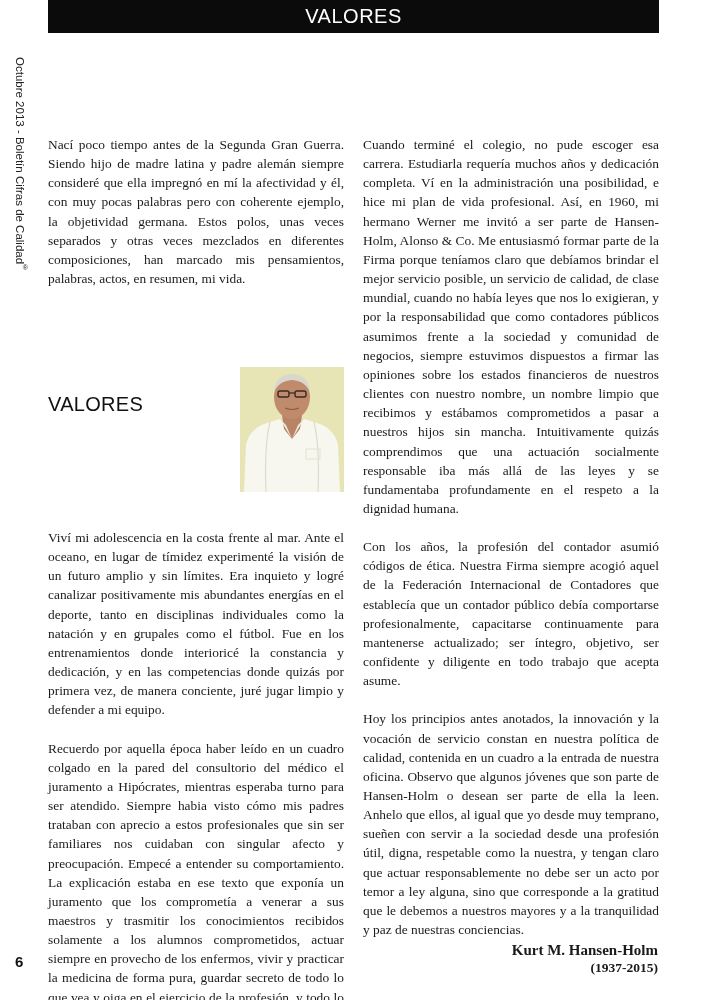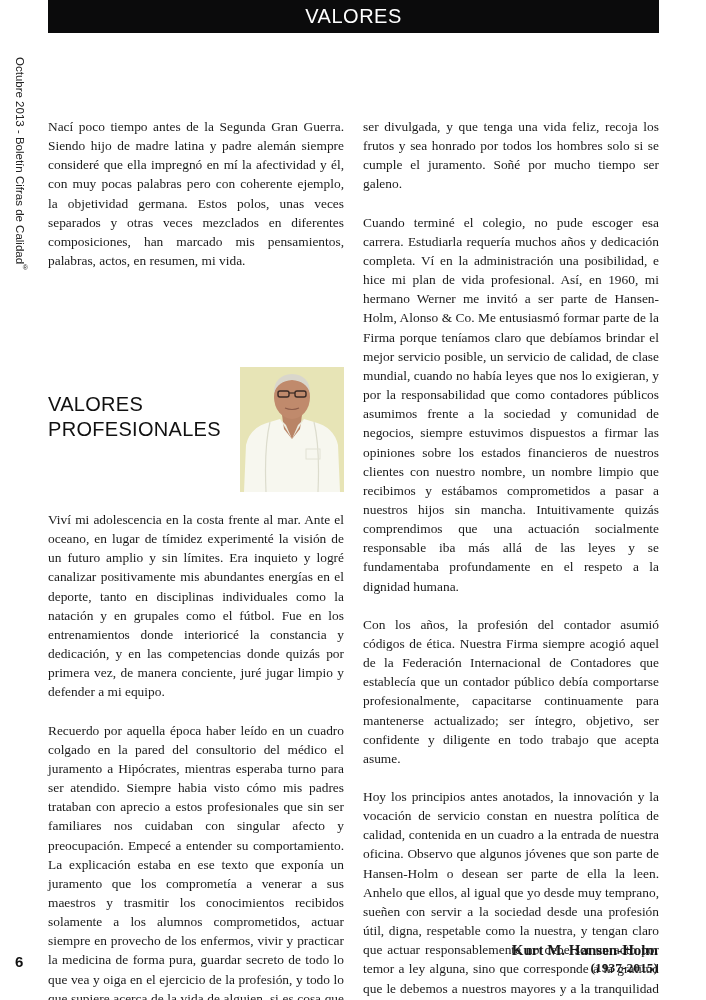--- a/index.html
+++ b/index.html
@@ -24,21 +24,21 @@
     }
     .side-label sup { font-size: 7px; }
 
     .page-num {
       position: absolute; left: 15px; top: 953px;
       font-family: "Liberation Sans", sans-serif; font-weight: bold; font-size: 15px; color: #111;
     }
 
     .col {
       position: absolute; width: 296px;
-      font-size: 13.4px; line-height: 19.15px; text-align: justify;
+      font-size: 13.4px; line-height: 19.15px; text-align: justify; margin-top: 18px;
     }
     .col p { margin-bottom: 19px; }
     .col-left-a { left: 48px; top: 117px; }
     .col-left-b { left: 48px; top: 510px; }
     .col-right { left: 363px; top: 117px; }
 
     .section-title {
       position: absolute; left: 48px; top: 392px;
       font-family: "Liberation Sans", sans-serif; font-size: 20px; line-height: 25px;
       color: #111; letter-spacing: 0.3px;
@@ -68,21 +68,20 @@
 <div class="side-label">
   <span>Octubre 2013 - Boletín Cifras de Calidad</span><sup>®</sup>
 </div>
 
 <div class="col col-left-a">
   <p>Nací poco tiempo antes de la Segunda Gran Guerra. Siendo hijo de madre latina y padre alemán siempre consideré que ella impregnó en mí la afectividad y él, con muy pocas palabras pero con coherente ejemplo, la objetividad germana. Estos polos, unas veces separados y otras veces mezclados en diferentes composiciones, han marcado mis pensamientos, palabras, actos, en resumen, mi vida.</p>
 </div>
 
 <div class="section-title">
   <div>VALORES</div>
-  <div>PROFESIONALES</div>
 </div>
 
 <div class="photo" title="Retrato de Kurt M. Hansen-Holm">
   <svg viewBox="0 0 104 125" preserveAspectRatio="none">
     <rect x="0" y="0" width="104" height="125" fill="#e7e4b6"></rect>
 
     <path d="M4 125 L6 78 Q10 60 30 55 L40 52 L52 70 L64 52 L74 55 Q94 60 98 78 L100 125 Z" fill="#f7f7ef"></path>
     <path d="M30 55 Q24 80 26 125" stroke="#dcdccd" stroke-width="1.2" fill="none"></path>
     <path d="M74 55 Q80 80 78 125" stroke="#dcdccd" stroke-width="1.2" fill="none"></path>
 
@@ -104,21 +103,20 @@
     <rect x="66" y="82" width="14" height="10" fill="none" stroke="#e2e2d4" stroke-width="1"></rect>
   </svg>
 </div>
 
 <div class="col col-left-b">
   <p>Viví mi adolescencia en la costa frente al mar. Ante el oceano, en lugar de tímidez experimenté la visión de un futuro amplio y sin límites. Era inquieto y logré canalizar positivamente mis abundantes energías en el deporte, tanto en disciplinas individuales como la natación y en grupales como el fútbol. Fue en los entrenamientos donde interioricé la constancia y dedicación, y en las competencias donde quizás por primera vez, de manera conciente, juré jugar limpio y defender a mi equipo.</p>
   <p>Recuerdo por aquella época haber leído en un cuadro colgado en la pared del consultorio del médico el juramento a Hipócrates, mientras esperaba turno para ser atendido. Siempre habia visto cómo mis padres trataban con aprecio a estos profesionales que sin ser familiares nos cuidaban con singular afecto y preocupación. Empecé a entender su comportamiento. La explicación estaba en ese texto que exponía un juramento que los comprometía a venerar a sus maestros y trasmitir los conocimientos recibidos solamente a los alumnos comprometidos, actuar siempre en provecho de los enfermos, vivir y practicar la medicina de forma pura, guardar secreto de todo lo que vea y oiga en el ejercicio de la profesión, y todo lo que supiere acerca de la vida de alguien, si es cosa que no debe</p>
 </div>
 
 <div class="col col-right">
-  <p>ser divulgada, y que tenga una vida feliz, recoja los frutos y sea honrado por todos los hombres solo si se cumple el juramento. Soñé por mucho tiempo ser galeno.</p>
   <p>Cuando terminé el colegio, no pude escoger esa carrera. Estudiarla requería muchos años y dedicación completa. Ví en la administración una posibilidad, e hice mi plan de vida profesional. Así, en 1960, mi hermano Werner me invitó a ser parte de Hansen-Holm, Alonso &amp; Co. Me entusiasmó formar parte de la Firma porque teníamos claro que debíamos brindar el mejor servicio posible, un servicio de calidad, de clase mundial, cuando no había leyes que nos lo exigieran, y por la responsabilidad que como contadores públicos asumimos frente a la sociedad y comunidad de negocios, siempre estuvimos dispuestos a firmar las opiniones sobre los estados financieros de nuestros clientes con nuestro nombre, un nombre limpio que recibimos y estábamos comprometidos a pasar a nuestros hijos sin mancha. Intuitivamente quizás comprendimos que una actuación socialmente responsable iba más allá de las leyes y se fundamentaba profundamente en el respeto a la dignidad humana.</p>
   <p>Con los años, la profesión del contador asumió códigos de ética. Nuestra Firma siempre acogió aquel de la Federación Internacional de Contadores que establecía que un contador público debía comportarse profesionalmente, capacitarse continuamente para mantenerse actualizado; ser íntegro, objetivo, ser confidente y diligente en todo trabajo que acepta asume.</p>
   <p>Hoy los principios antes anotados, la innovación y la vocación de servicio constan en nuestra política de calidad, contenida en un cuadro a la entrada de nuestra oficina. Observo que algunos jóvenes que son parte de Hansen-Holm o desean ser parte de ella la leen. Anhelo que ellos, al igual que yo desde muy temprano, sueñen con servir a la sociedad desde una profesión útil, digna, respetable como la nuestra, y tengan claro que actuar responsablemente no debe ser un acto por temor a ley alguna, sino que corresponde a la gratitud que le debemos a nuestros mayores y a la tranquilidad y paz de nuestras conciencias.</p>
 </div>
 
 <div class="signature">
   <div class="name">Kurt M. Hansen-Holm</div>
   <div class="years">(1937-2015)</div>
 </div>
 

